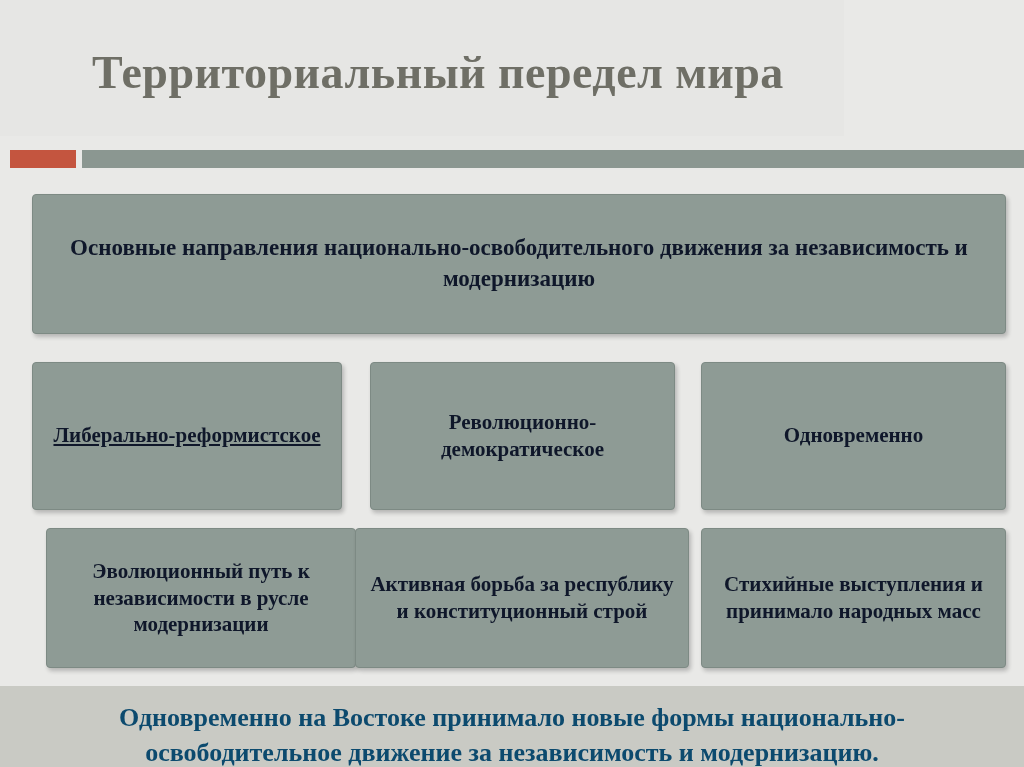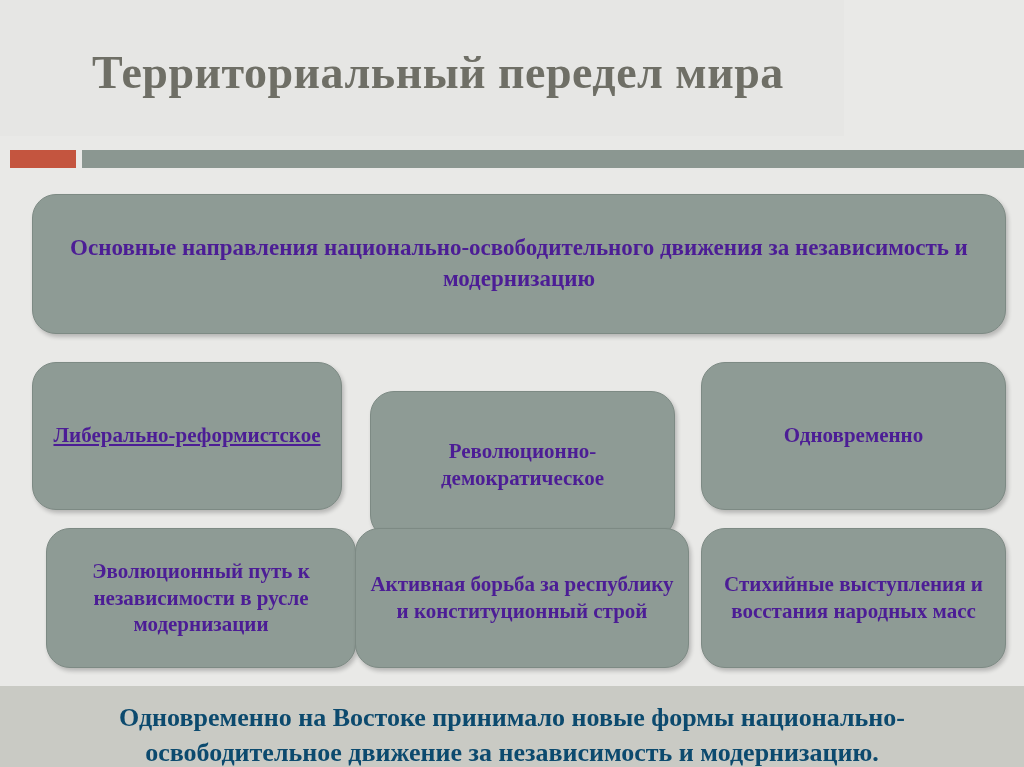--- a/index.html
+++ b/index.html
@@ -75,27 +75,27 @@
     top: 176px;
     width: 1024px;
     height: 510px;
     background: #e9e9e7;
   }
 
   .node {
     position: absolute;
     background: #8e9b95;
     border: 1px solid #7d8a84;
-    border-radius: 24px;
+    border-radius: 4px;
     box-shadow: 2px 3px 4px rgba(0,0,0,0.22);
     display: flex;
     align-items: center;
     justify-content: center;
     text-align: center;
-    color: #4c1d95;
+    color: #0f172a;
     font-family: "Liberation Serif", serif;
     font-weight: bold;
     box-sizing: border-box;
   }
 
   .node-top {
     left: 32px;
     top: 18px;
     width: 974px;
     height: 140px;
@@ -105,21 +105,21 @@
   }
 
   .row-mid .node {
     top: 186px;
     height: 148px;
     font-size: 21px;
     line-height: 1.30;
     padding: 0 16px;
   }
   .node-mid-1 { left: 32px;  width: 310px; text-decoration: underline; }
-  .node-mid-2 { left: 370px; width: 305px; margin-top: 29px; }
+  .node-mid-2 { left: 370px; width: 305px; }
   .node-mid-3 { left: 701px; width: 305px; }
 
   .row-bot .node {
     top: 352px;
     height: 140px;
     font-size: 21px;
     line-height: 1.28;
     padding: 0 14px;
   }
   .node-bot-1 { left: 46px;  width: 310px; }
@@ -170,21 +170,21 @@
 
     <div class="row-mid">
       <div class="node node-mid-1">Либерально-реформистское</div>
       <div class="node node-mid-2">Революционно-демократическое</div>
       <div class="node node-mid-3">Одновременно</div>
     </div>
 
     <div class="row-bot">
       <div class="node node-bot-1">Эволюционный путь к независимости в русле модернизации</div>
       <div class="node node-bot-2">Активная борьба за республику и конституционный строй</div>
-      <div class="node node-bot-3">Стихийные выступления и восстания народных масс</div>
+      <div class="node node-bot-3">Стихийные выступления и принимало народных масс</div>
     </div>
 
   </div>
 
   <div class="footer">
     <div class="footer-text">Одновременно на Востоке принимало новые формы национально-освободительное движение за независимость и модернизацию.</div>
   </div>
 
 </div>
 

